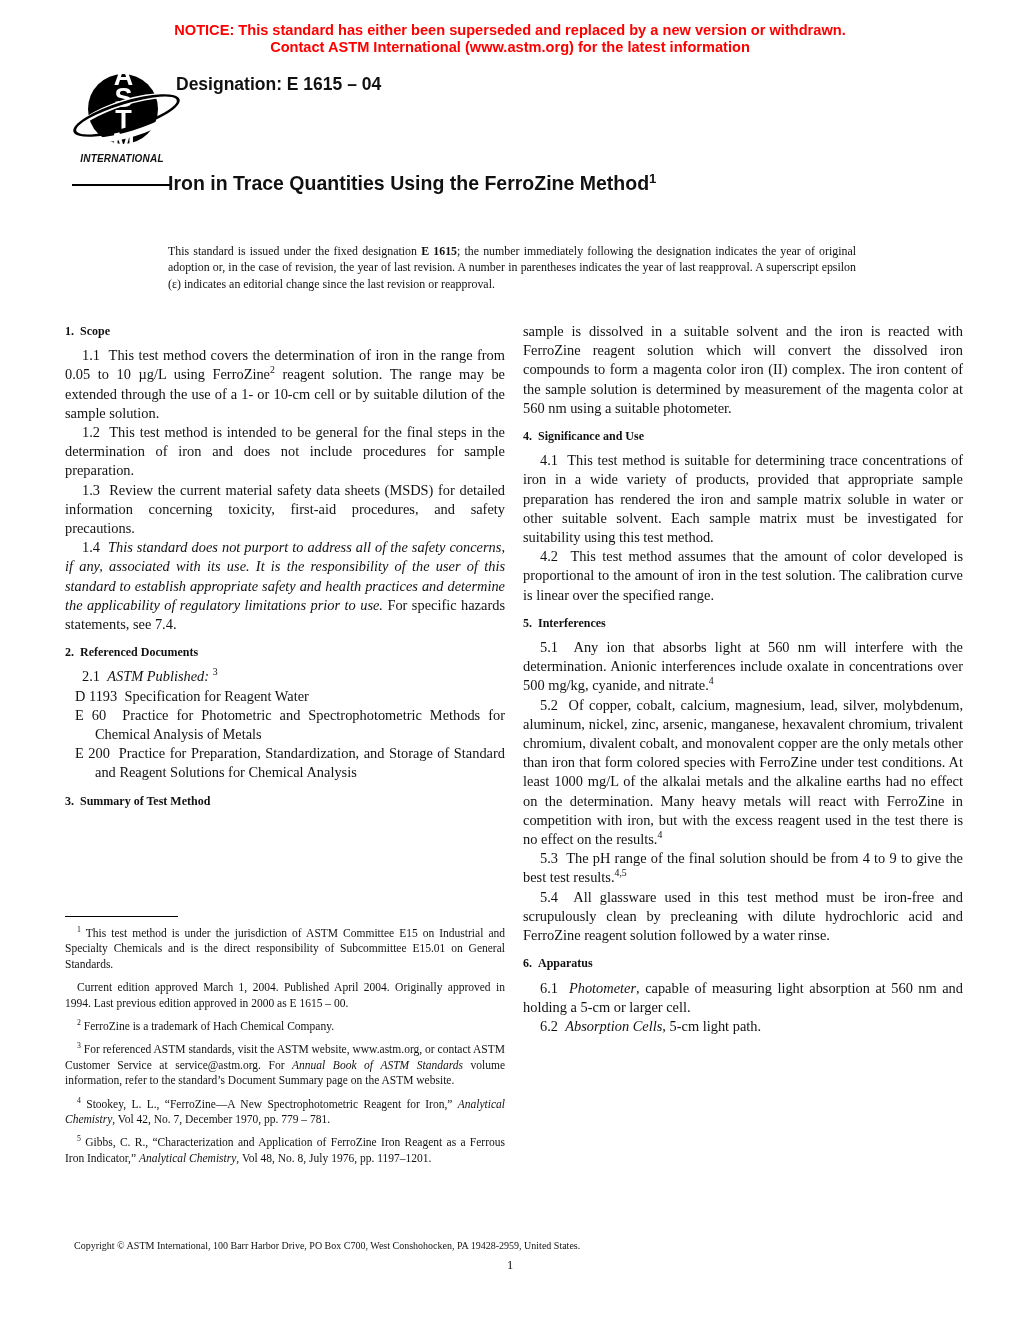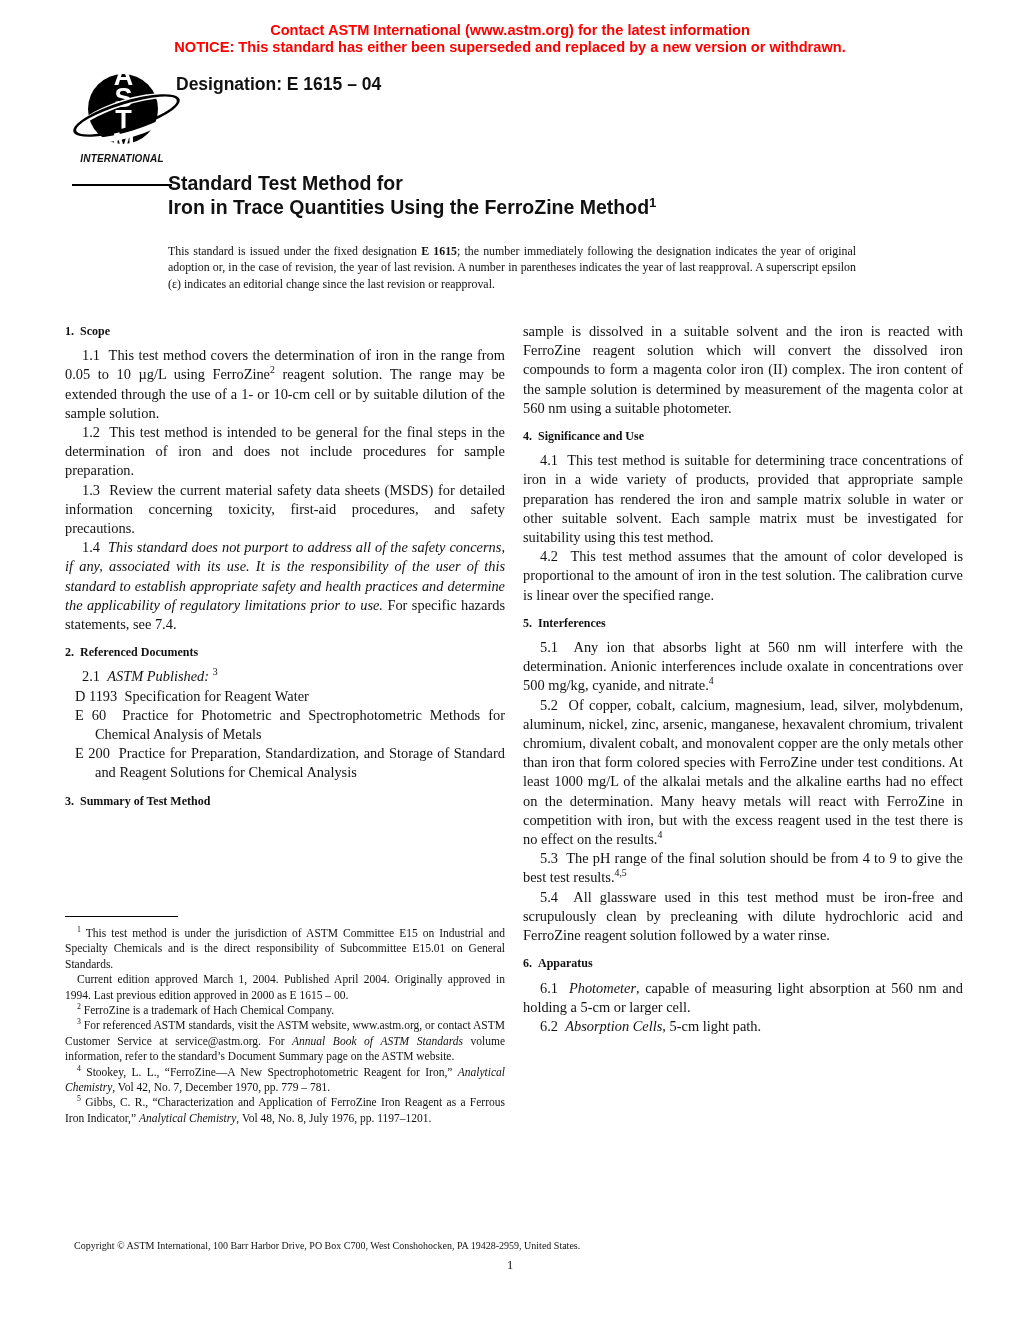--- a/index.html
+++ b/index.html
@@ -40,48 +40,47 @@
   .col-left{left:65px;}
   .col-right{left:523px;}
   .heading{font-size:12px;font-weight:bold;margin:9px 0 5px 0;}
   .col > .heading:first-child{margin-top:0;}
   .para{text-indent:17px;text-align:justify;}
   .para.noindent{text-indent:0;}
   .ref{padding-left:30px;text-indent:-20px;text-align:justify;}
 
   .footnotes{position:absolute;left:65px;top:908px;width:440px;}
   hr.rule{border:none;border-top:1.3px solid #000;width:113px;margin:8px 0 9px 0;}
-  .fn{font-size:11.5px;line-height:15.4px;text-indent:12px;text-align:justify;}
+  .fn{font-size:11.5px;line-height:15.4px;text-indent:12px;text-align:justify;margin-top:8px;}
 
   .copyright{position:absolute;left:74px;top:1240px;width:900px;font-size:10px;}
   .pagenum{position:absolute;left:0;top:1258px;width:1020px;text-align:center;font-size:12.5px;}
 </style>
 </head>
 <body>
 
 <div class="notice" style="color:#ff0000;">
+  <div>NOTICE: This standard has either been superseded and replaced by a new version or withdrawn.</div>
   <div>Contact ASTM International (www.astm.org) for the latest information</div>
-  <div>NOTICE: This standard has either been superseded and replaced by a new version or withdrawn.</div>
 </div>
 
 <div class="logo">
   <div class="logo-globe">
     <div class="logo-circle">
       <div class="logo-letters">ASTM</div>
     </div>
     <div class="logo-halo"></div>
     <div class="logo-ring"></div>
   </div>
   <div class="logo-sub">INTERNATIONAL</div>
 </div>
 
 <div class="designation">Designation: E 1615 – 04</div>
 
 <div class="doc-title">
-  <div>Standard Test Method for</div>
   <div><span>Iron in Trace Quantities Using the FerroZine Method</span><sup>1</sup></div>
 </div>
 
 <div class="issued">
     <p class="issuedp"><span>This standard is issued under the fixed designation </span><span class="b">E 1615</span><span>; the number immediately following the designation indicates the year of original adoption or, in the case of revision, the year of last revision. A number in parentheses indicates the year of last reapproval. A superscript epsilon (ε) indicates an editorial change since the last revision or reapproval.</span></p>
   </div>
 
 <div class="col col-left">
     <h3 class="heading"><span>1.&nbsp;&nbsp;Scope</span></h3>
     <p class="para"><span>1.1&nbsp; This test method covers the determination of iron in the range from 0.05 to 10 µg/L using FerroZine</span><sup>2</sup><span> reagent solution. The range may be extended through the use of a 1- or 10-cm cell or by suitable dilution of the sample solution.</span></p>

